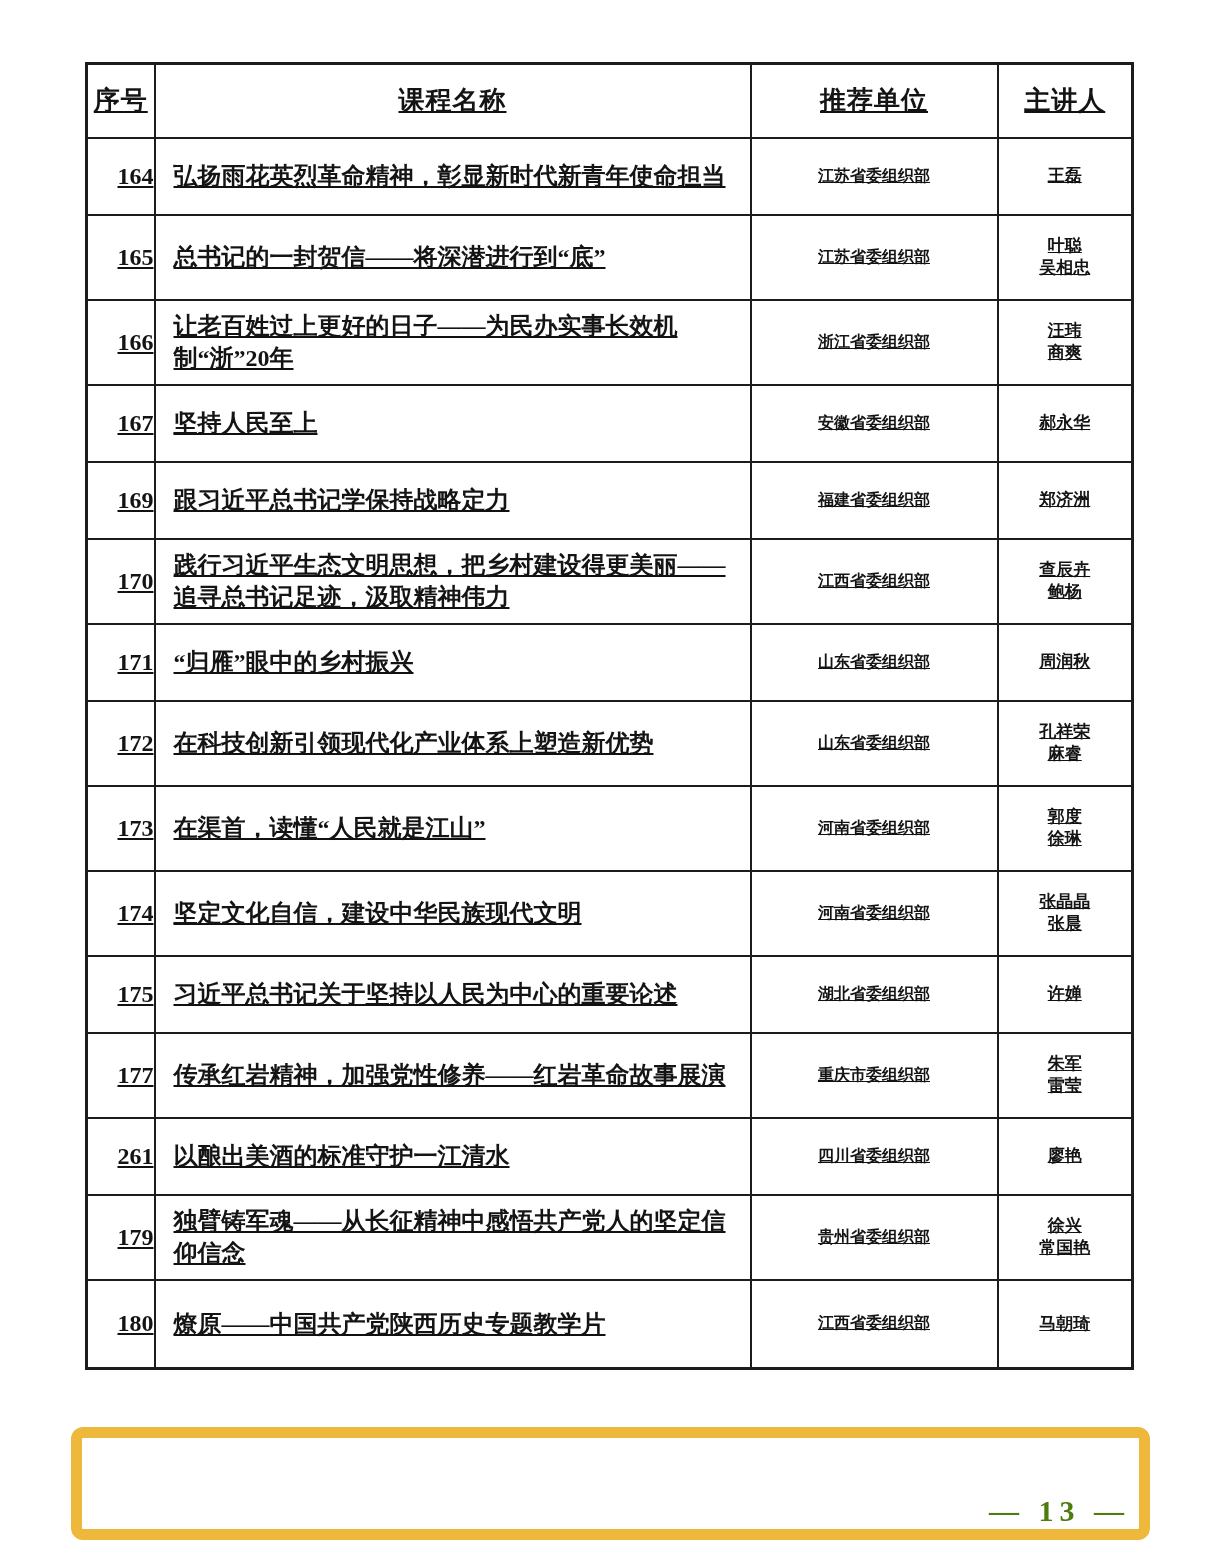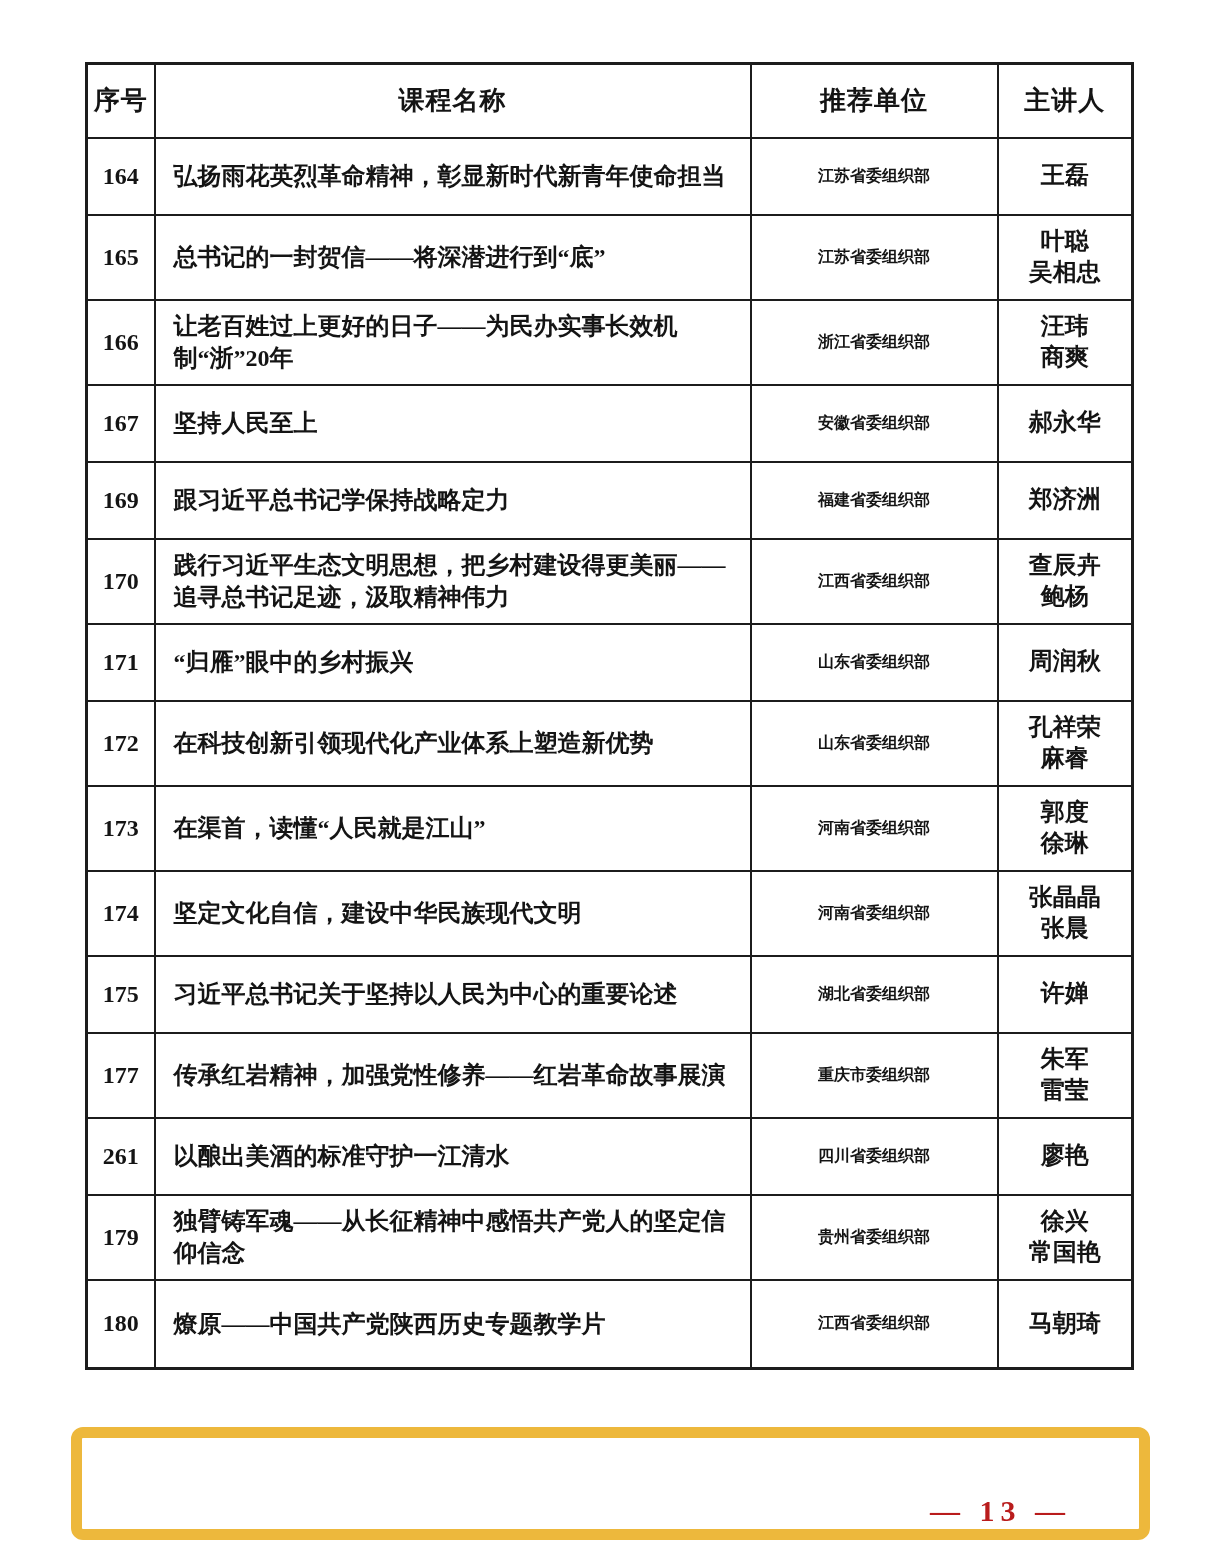--- a/index.html
+++ b/index.html
@@ -19,20 +19,21 @@
   .table-wrap {
     position: absolute;
     left: 85px;
     top: 62px;
     width: 1046px;
   }
   table.course-table {
     width: 100%;
     border-collapse: collapse;
     table-layout: fixed;
+    text-decoration: underline;
   }
   table.course-table th,
   table.course-table td {
     border: 2px solid #1c1c1c;
     vertical-align: middle;
     font-weight: 700;
     color: #141414;
   }
   table.course-table {
     border: 3px solid #1c1c1c;
@@ -41,59 +42,59 @@
     height: 74px;
     font-size: 26px;
     text-align: center;
     letter-spacing: 1px;
   }
   td { min-height: 77px; }
   tr.data-row td { height: 77px; }
   tr.data-row.tall td { height: 85px; }
   tr.data-row.last td { height: 89px; }
   td.cell-index {
-    text-align: center;
+    text-align: right;
     font-size: 24px;
     font-family: "Liberation Serif", "DejaVu Serif", serif;
   }
   td.cell-course {
     text-align: left;
     padding: 6px 10px 6px 18px;
     font-size: 24px;
     line-height: 1.35;
   }
   td.cell-unit {
     text-align: center;
     font-size: 16px;
   }
   td.cell-lecturer {
     text-align: center;
-    font-size: 24px;
+    font-size: 17px;
     padding: 4px 2px;
   }
   td.cell-lecturer .lecturer-name {
     line-height: 1.3;
   }
   .highlight-box {
     position: absolute;
     border: 11px solid #edb83c;
     border-radius: 12px;
     pointer-events: none;
     background: transparent;
   }
   .page-number {
     position: absolute;
     left: 930px;
     top: 1494px;
     width: 200px;
-    text-align: left;
+    text-align: right;
     font-size: 30px;
     font-weight: 700;
     letter-spacing: 6px;
-    color: #b91c1c;
+    color: #4d7c0f;
     font-family: "Liberation Serif", "DejaVu Serif", serif;
   }
 </style>
 </head>
 <body>
 
 <div class="page">
 
   <div class="table-wrap">
     <table class="course-table">

